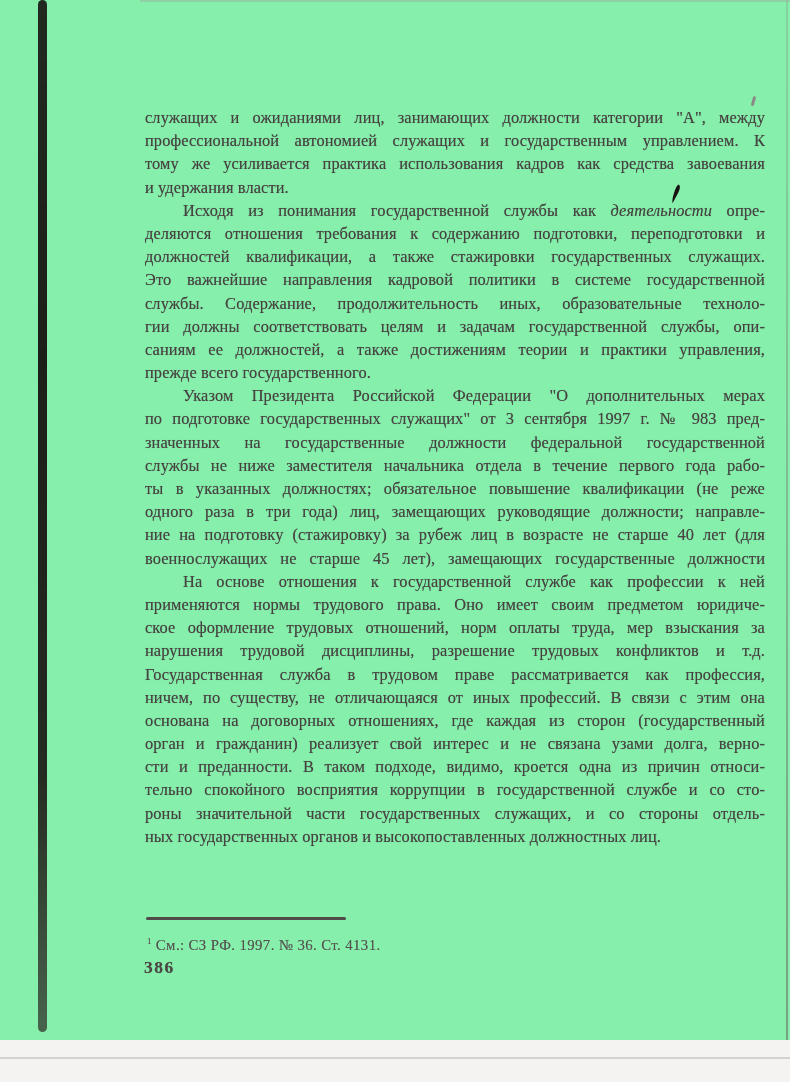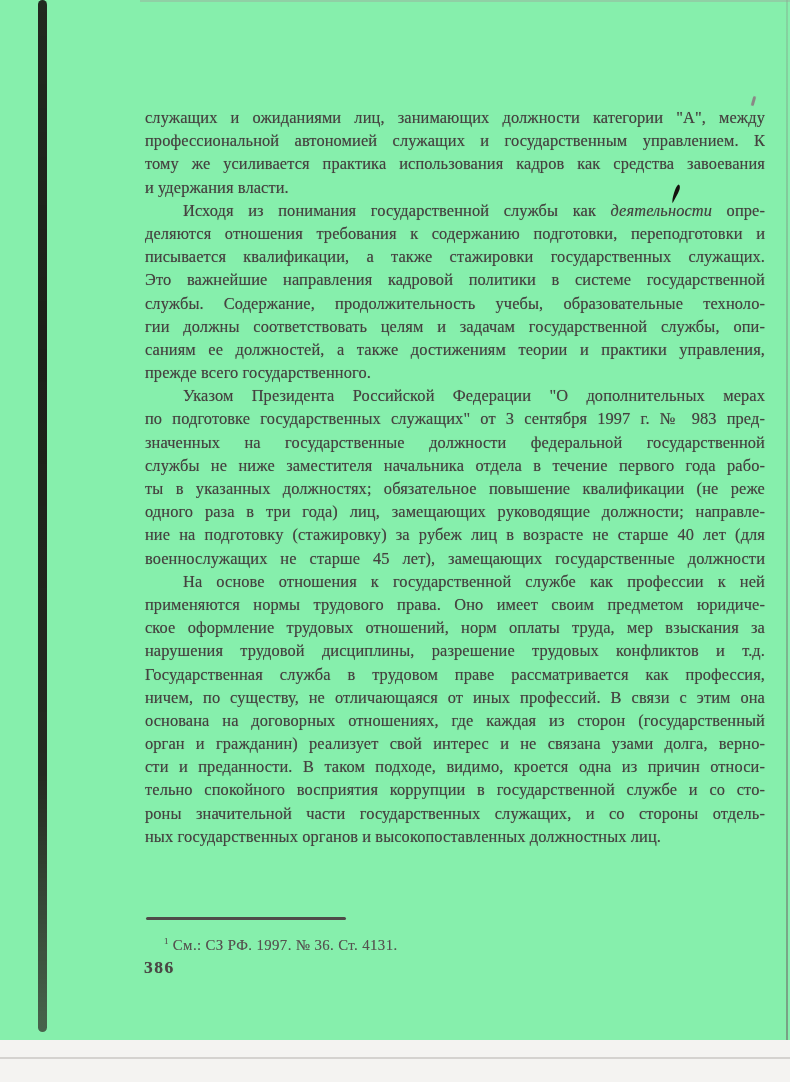--- a/index.html
+++ b/index.html
@@ -35,21 +35,21 @@
   }
   .line { text-align:justify; text-align-last:justify; height:23.2px; white-space:normal; }
   .line.last { text-align-last:left; }
   .line.indent { text-indent:38px; }
   .it { font-style:italic; }
   .sup { font-size:0.6em; vertical-align:super; line-height:0; }
 
   
   .footnote-rule { position:absolute; left:146px; top:917px; width:200px; height:2.5px;
     background:#4e4b48; border-radius:2px; }
-  .footnote { position:absolute; left:164px; top:937px; font-size:14.8px; color:#555250;
+  .footnote { position:absolute; left:147px; top:937px; font-size:14.8px; color:#555250;
     letter-spacing:0.4px; text-shadow:0 0 0.6px rgba(82,78,74,0.5); }
   .footnote .sup { margin-right:4px; }
   .page-number { position:absolute; left:144px; top:957px; font-size:17.5px; color:#4a4744;
     letter-spacing:1.5px; text-shadow:0 0 0.7px rgba(72,68,64,0.5);font-weight:bold; }
 </style>
 </head>
 <body>
 
 <div class="page">
 
@@ -66,23 +66,23 @@
     </svg>
   </div>
 
   <div class="body-text">
       <div class="line"><span>служащих и ожиданиями лиц, занимающих должности категории "А", между</span></div>
       <div class="line"><span>профессиональной автономией служащих и государственным управлением. К</span></div>
       <div class="line"><span>тому же усиливается практика использования кадров как средства завоевания</span></div>
       <div class="line last"><span>и удержания власти.</span></div>
       <div class="line indent"><span>Исходя из понимания государственной службы как </span><span class="it">деятельности</span><span> опре-</span></div>
       <div class="line"><span>деляются отношения требования к содержанию подготовки, переподготовки и</span></div>
-      <div class="line"><span>писывается квалификации, а также стажировки государственных служащих.</span></div>
+      <div class="line"><span>должностей квалификации, а также стажировки государственных служащих.</span></div>
       <div class="line"><span>Это важнейшие направления кадровой политики в системе государственной</span></div>
-      <div class="line"><span>службы. Содержание, продолжительность учебы, образовательные техноло-</span></div>
+      <div class="line"><span>службы. Содержание, продолжительность иных, образовательные техноло-</span></div>
       <div class="line"><span>гии должны соответствовать целям и задачам государственной службы, опи-</span></div>
       <div class="line"><span>саниям ее должностей, а также достижениям теории и практики управления,</span></div>
       <div class="line last"><span>прежде всего государственного.</span></div>
       <div class="line indent"><span>Указом Президента Российской Федерации "О дополнительных мерах</span></div>
       <div class="line"><span>по подготовке государственных служащих" от 3 сентября 1997 г. № 983 пред-</span></div>
       <div class="line"><span>значенных на государственные должности федеральной государственной</span></div>
       <div class="line"><span>службы не ниже заместителя начальника отдела в течение первого года рабо-</span></div>
       <div class="line"><span>ты в указанных должностях; обязательное повышение квалификации (не реже</span></div>
       <div class="line"><span>одного раза в три года) лиц, замещающих руководящие должности; направле-</span></div>
       <div class="line"><span>ние на подготовку (стажировку) за рубеж лиц в возрасте не старше 40 лет (для</span></div>

